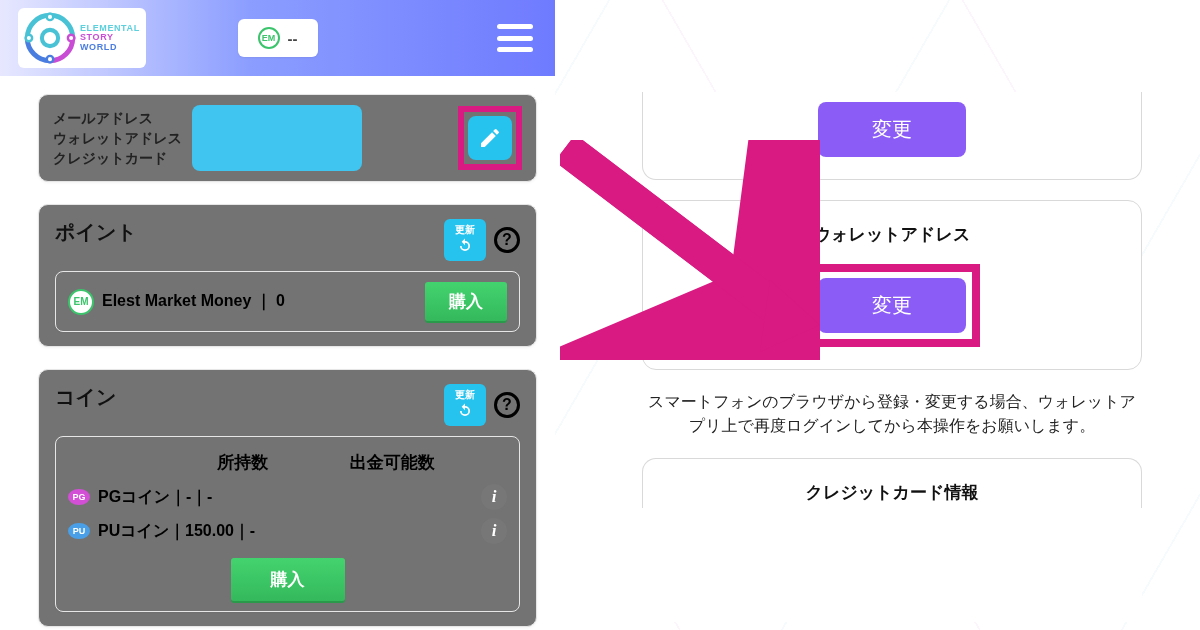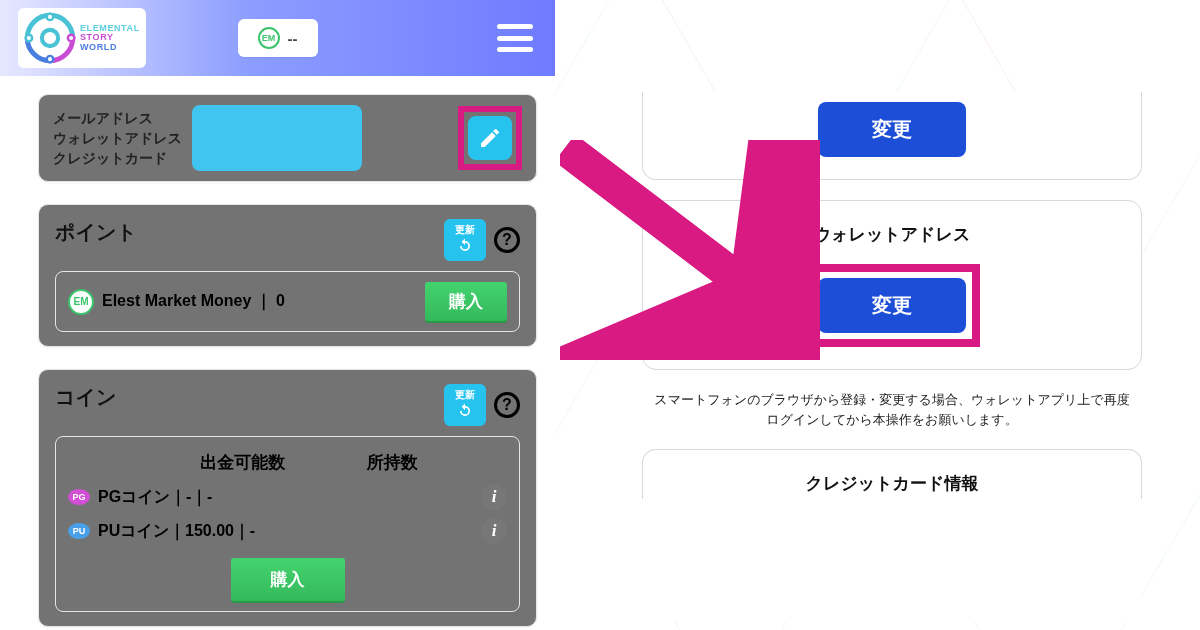--- a/index.html
+++ b/index.html
@@ -225,36 +225,36 @@
     border: 1px solid #d9d9d9;
     border-radius: 14px;
     padding: 22px 16px;
     margin-bottom: 20px;
     text-align: center;
     background:#fff;
   }
   .r-card .title { font-weight: 800; font-size: 17px; margin-bottom: 18px; color:#111;}
   .chg-btn {
     display: inline-block;
-    background: #1d4ed8;
+    background: #8b5cf6;
     color: #fff;
-    font-weight: 700;
+    font-weight: 400;
     font-size: 20px;
     padding: 14px 54px;
     border-radius: 8px;
     border: none;
     cursor: pointer;
   }
   .chg-btn-hl {
     border: 8px solid #d91a82;
     display: inline-block;
     padding: 6px;
   }
   .r-note {
-    font-size: 13px;
+    font-size: 16px;
     color: #222;
     line-height: 1.5;
     text-align: center;
     margin: 16px 6px 20px;
   }
   .r-card.partial-top { border-radius: 0 0 14px 14px; border-top:none; padding-top:10px;}
   .r-card.partial-bot { border-radius: 14px 14px 0 0; border-bottom:none; padding-bottom:4px;}
 
   
   .arrow {
@@ -369,22 +369,22 @@
             <svg viewBox="0 0 24 24">
                 <path d="M12 6V3L8 7l4 4V8a4 4 0 1 1-4 4H6a6 6 0 1 0 6-6z" fill="#fff"></path>
               </svg>
           </div>
           <div class="help-circ">?</div>
         </div>
       </div>
       <div class="inner-card">
         <div class="coin-headers">
           <span></span>
+          <span>所持数</span>
           <span>出金可能数</span>
-          <span>所持数</span>
           <span></span>
         </div>
 
         <div class="coin-row">
           <div class="coin-cell-name">
             <span class="coin-icon pg">PG</span>
             <span>
               <span>PGコイン</span>｜<span>-</span>｜<span>-</span>
             </span>
           </div>

